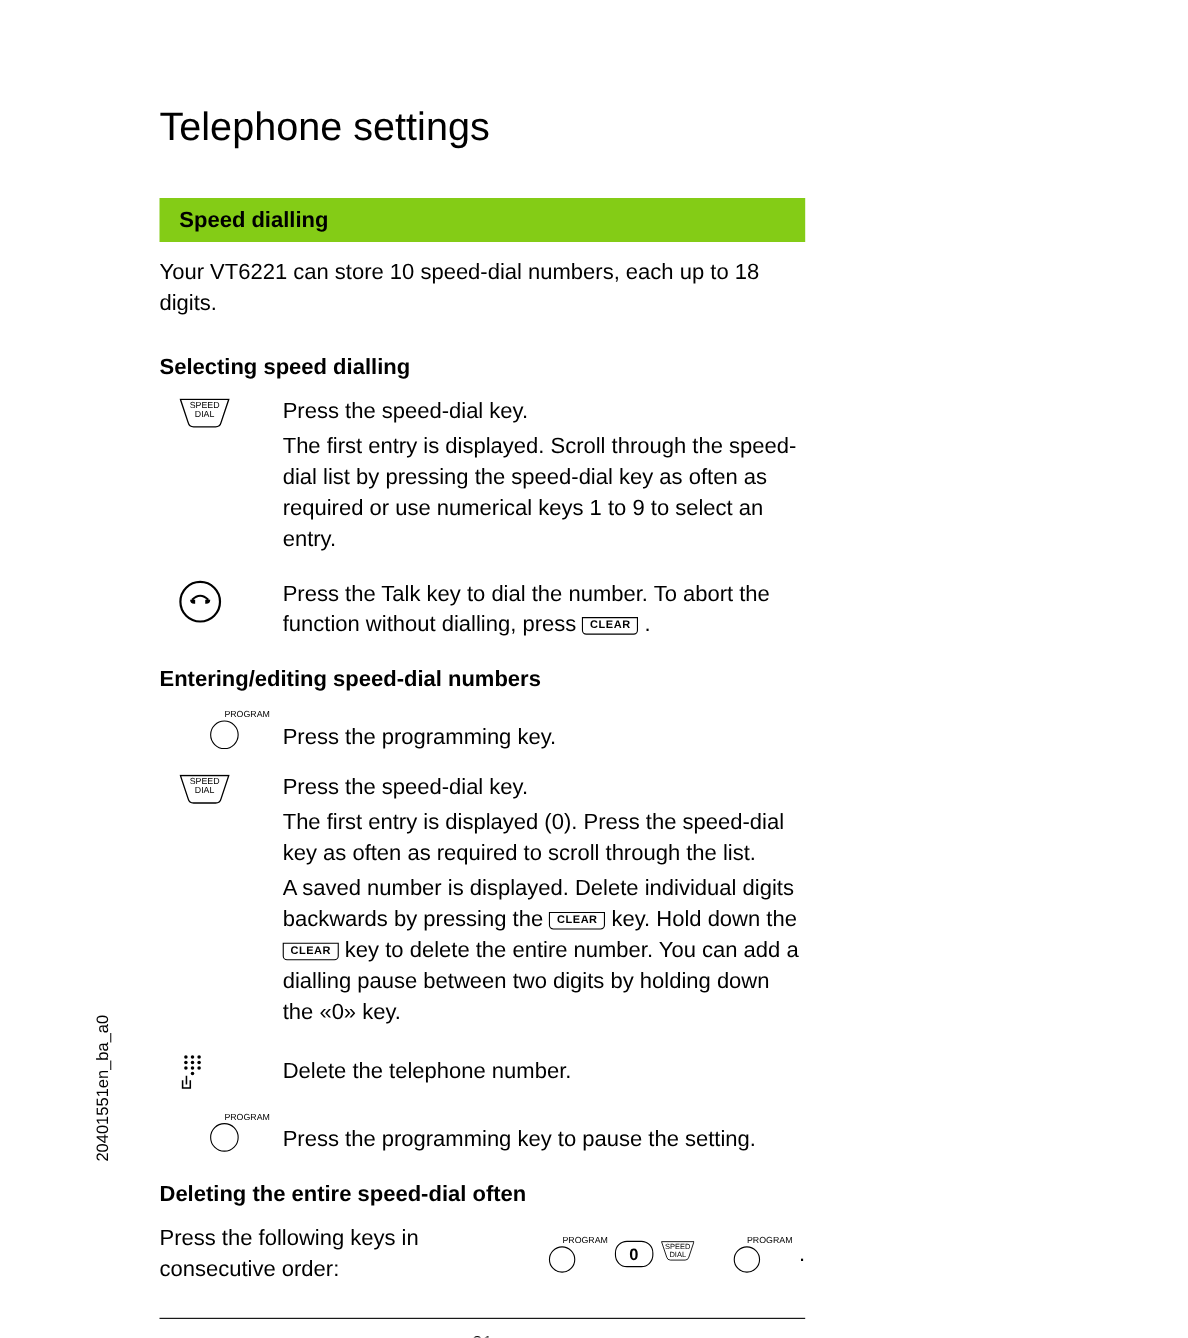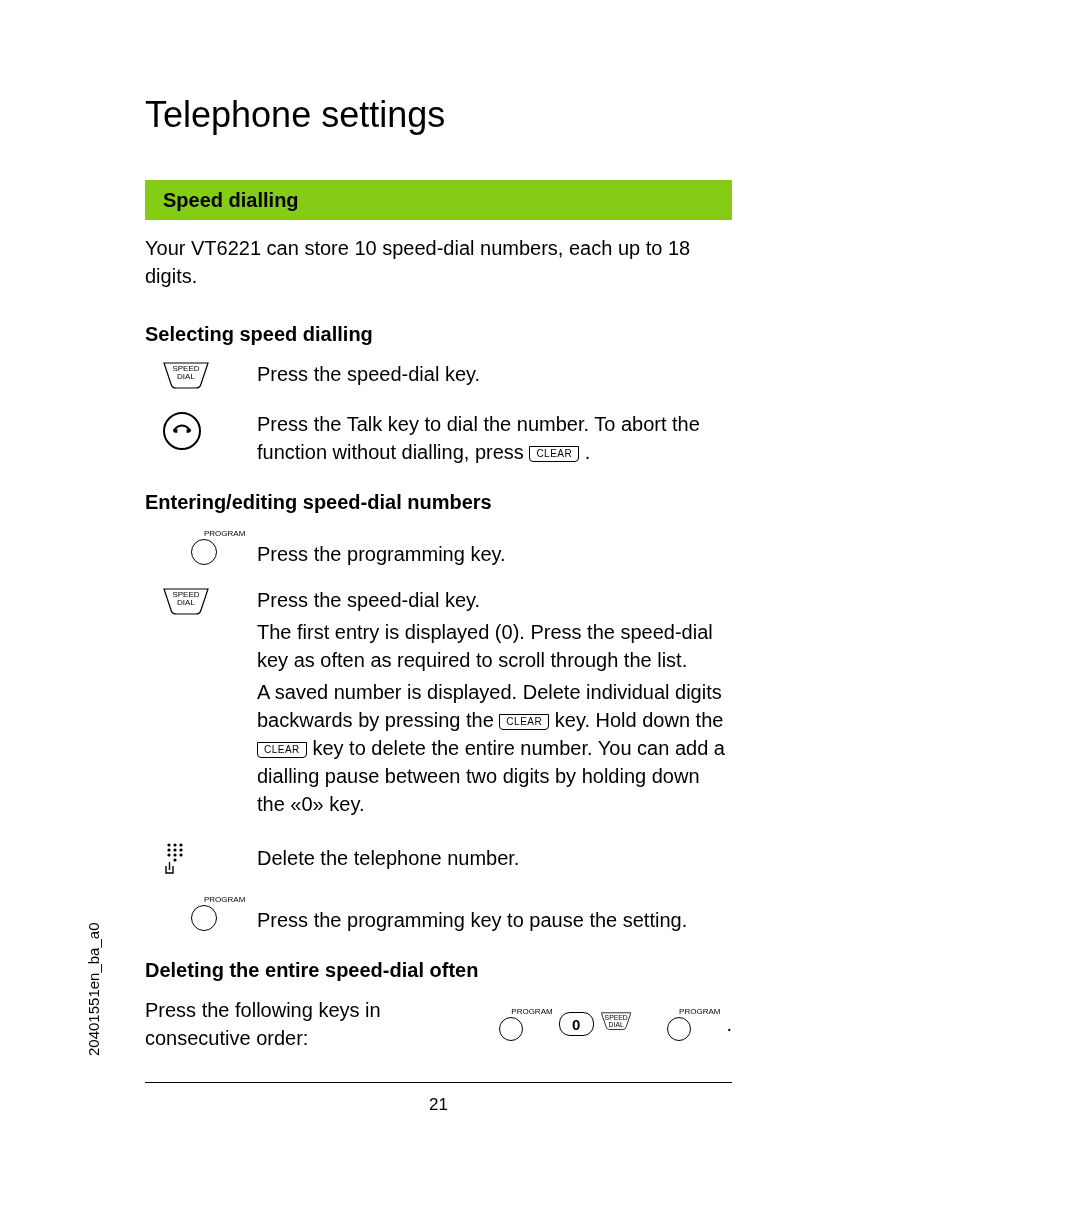--- a/index.html
+++ b/index.html
@@ -68,20 +68,21 @@
     border-right-width: 0.6px;
     border-bottom-width: 1.2px;
     border-radius: 0 0 4px 4px;
     padding: 0 6px 1px 6px;
     font-size: 10px;
     letter-spacing: 0.5px;
     line-height: 1.3;
     text-align: center;
     min-width: 30px;
     font-family: Arial, sans-serif;
+    font-weight: bold;
   }
   .keypad-icon svg { display:block; }
   .key-speed-dial {
     position: relative;
     width: 46px;
     height: 28px;
   }
   .key-speed-dial .shape {
     position:absolute; inset:0;
   }
@@ -157,20 +158,21 @@
     <div class="icon-col">
       <div class="key-speed-dial">
         <svg class="shape" viewBox="0 0 46 28" fill="none" stroke="#000" stroke-width="1.2">
           <path d="M1 1 L45 1 L38 22 Q37 26 33 26 L13 26 Q9 26 8 22 Z"></path>
         </svg>
         <div class="lbl"><span>SPEED</span><br><span>DIAL</span></div>
       </div>
     </div>
     <div class="text-col">
       <p>Press the speed-dial key.</p>
+      <p>The first entry is displayed. Scroll through the speed-dial list by pressing the speed-dial key as often as required or use numerical keys 1 to 9 to select an entry.</p>
     </div>
   </div>
 
   <div class="row">
     <div class="icon-col">
       <div class="talk-icon">
         <svg viewBox="0 0 24 24" fill="none" stroke="#000" stroke-width="2">
           <path d="M4 10 Q12 2 20 10"></path>
           <path d="M3 10 Q3 13 6 13 L6 10" fill="#000"></path>
           <path d="M21 10 Q21 13 18 13 L18 10" fill="#000"></path>

